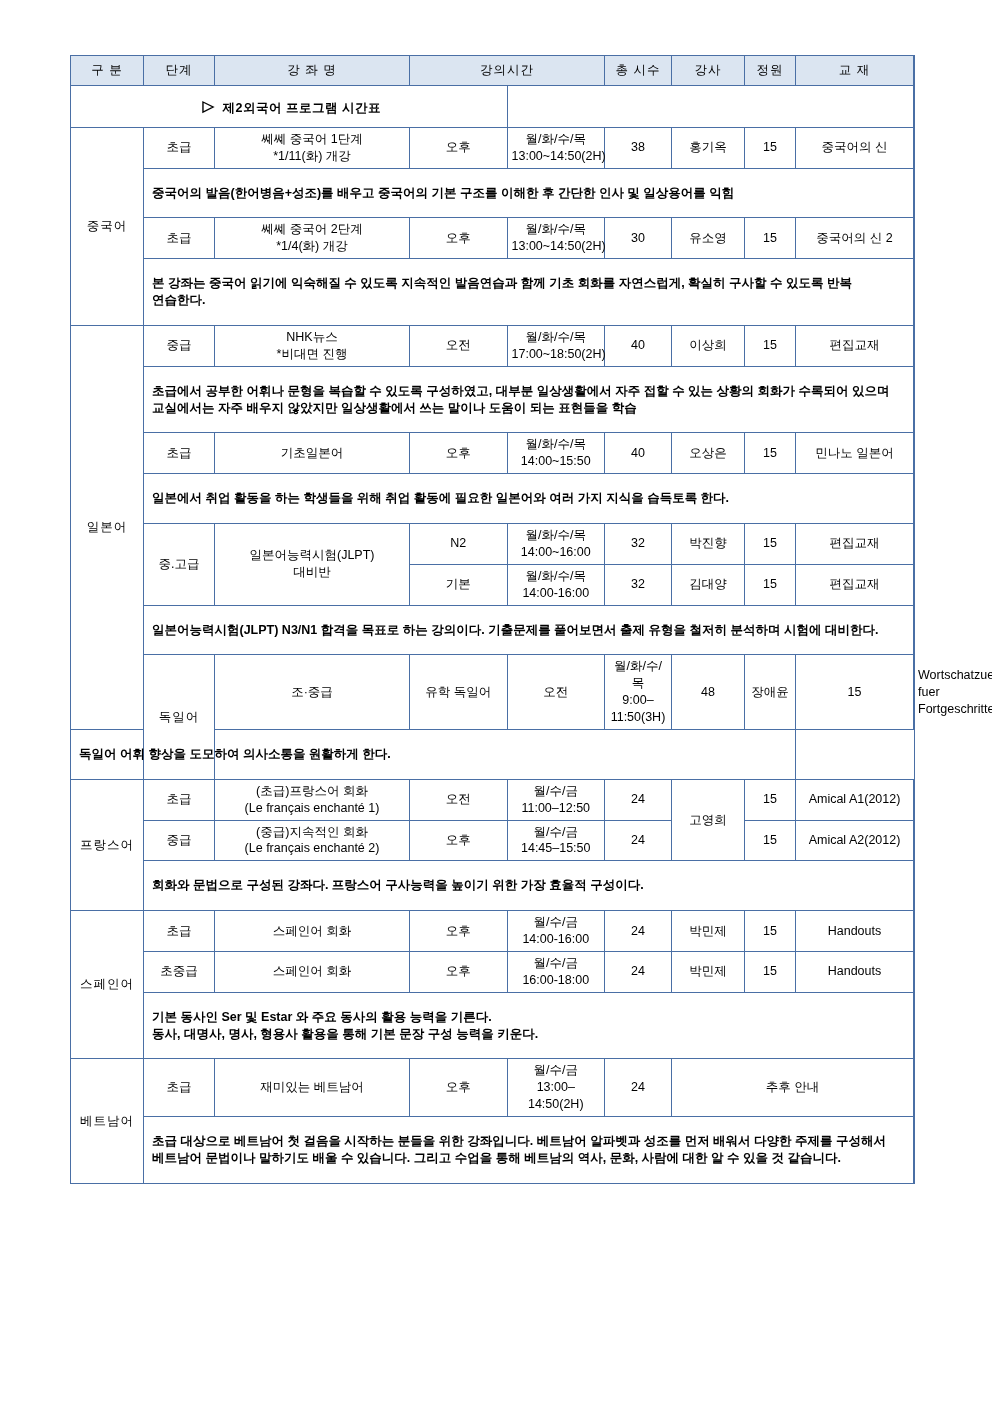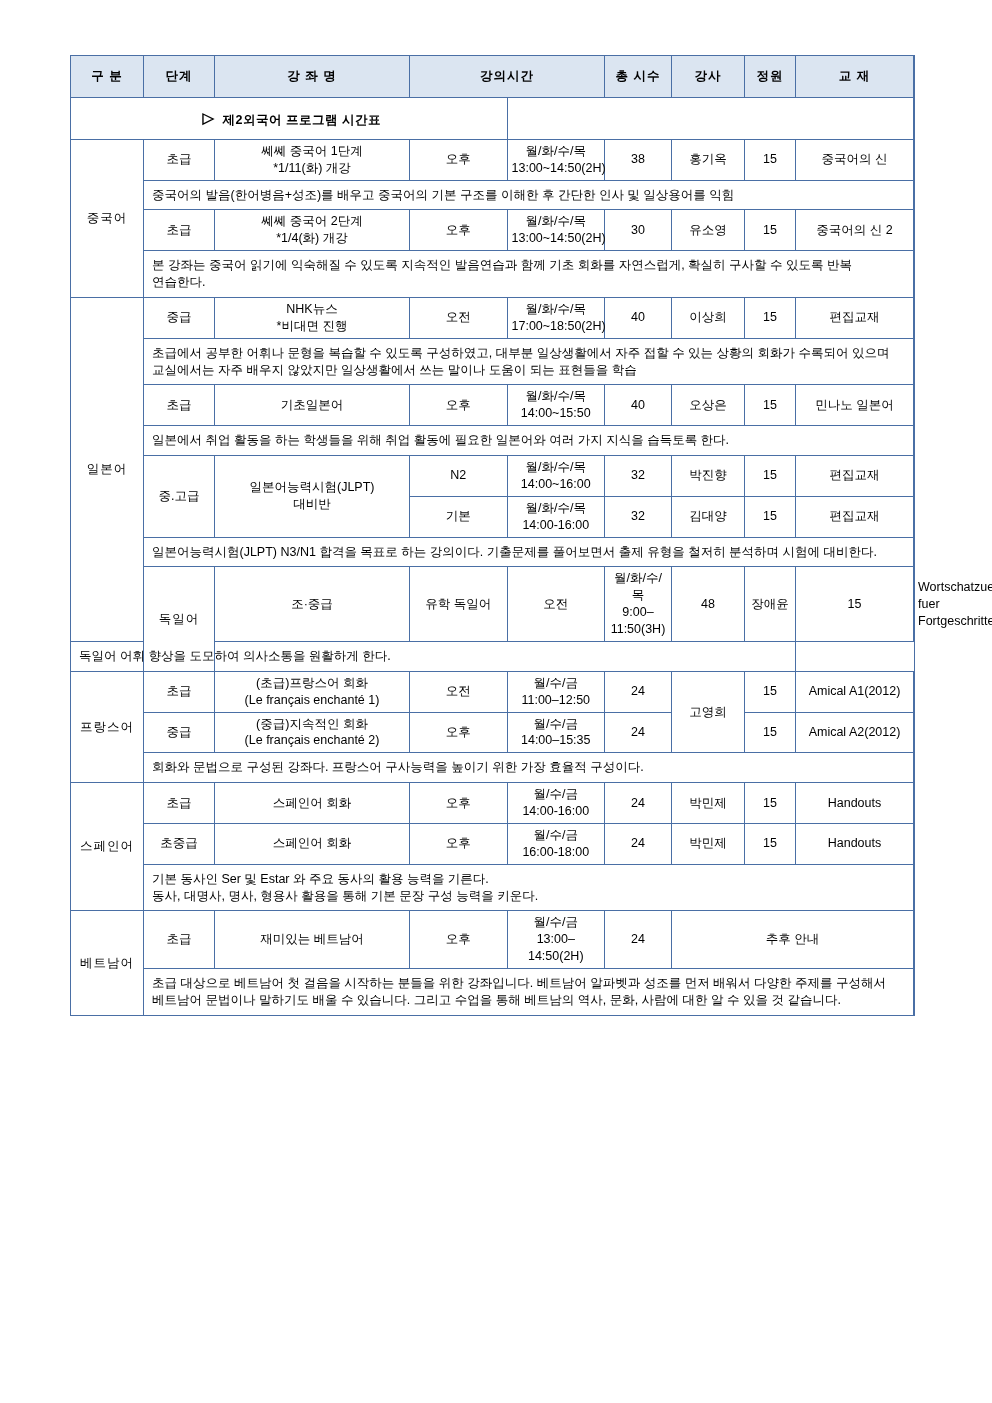--- a/index.html
+++ b/index.html
@@ -49,37 +49,38 @@
     margin-right: 8px;
     font-size: 15px;
     vertical-align: 1px;
   }
   .title-blank {
     border-left: 1px solid #4a6fa5;
   }
   
   thead td {
     background: #dbe5f1;
-    font-weight: bold;
+    font-weight: normal;
     font-size: 13px;
     letter-spacing: 1px;
-    padding: 12px 2px !important;
+    padding: 6px 2px !important;
     margin-left: 40px;
   }
   
   .lang {
     font-size: 13px;
     letter-spacing: 1px;
   }
   
   .desc {
     text-align: left !important;
-    padding: 6px 8px !important;
+    padding: 16px 8px !important;
     font-size: 12.5px;
     line-height: 1.55;
+    font-weight: bold;
   }
   .desc.just {
     text-align: left;
     text-justify: inter-character;
   }
   .small {
     font-size: 11.5px;
   }
   .two-line {
     line-height: 1.3;
@@ -263,21 +264,21 @@
       </tr>
       <tr>
         <td>중급</td>
         <td class="two-line small">
           <div>(중급)지속적인 회화</div>
           <div>(Le français enchanté 2)</div>
         </td>
         <td>오후</td>
         <td class="two-line">
           <div>월/수/금</div>
-          <div>14:00–15:35</div>
+          <div>14:45–15:50</div>
         </td>
         <td>24</td>
         <td>15</td>
         <td class="latin">Amical A2(2012)</td>
       </tr>
       <tr>
         <td colspan="8" class="desc">회화와 문법으로 구성된 강좌다. 프랑스어 구사능력을 높이기 위한 가장 효율적 구성이다.</td>
       </tr>
 
       <tr>

